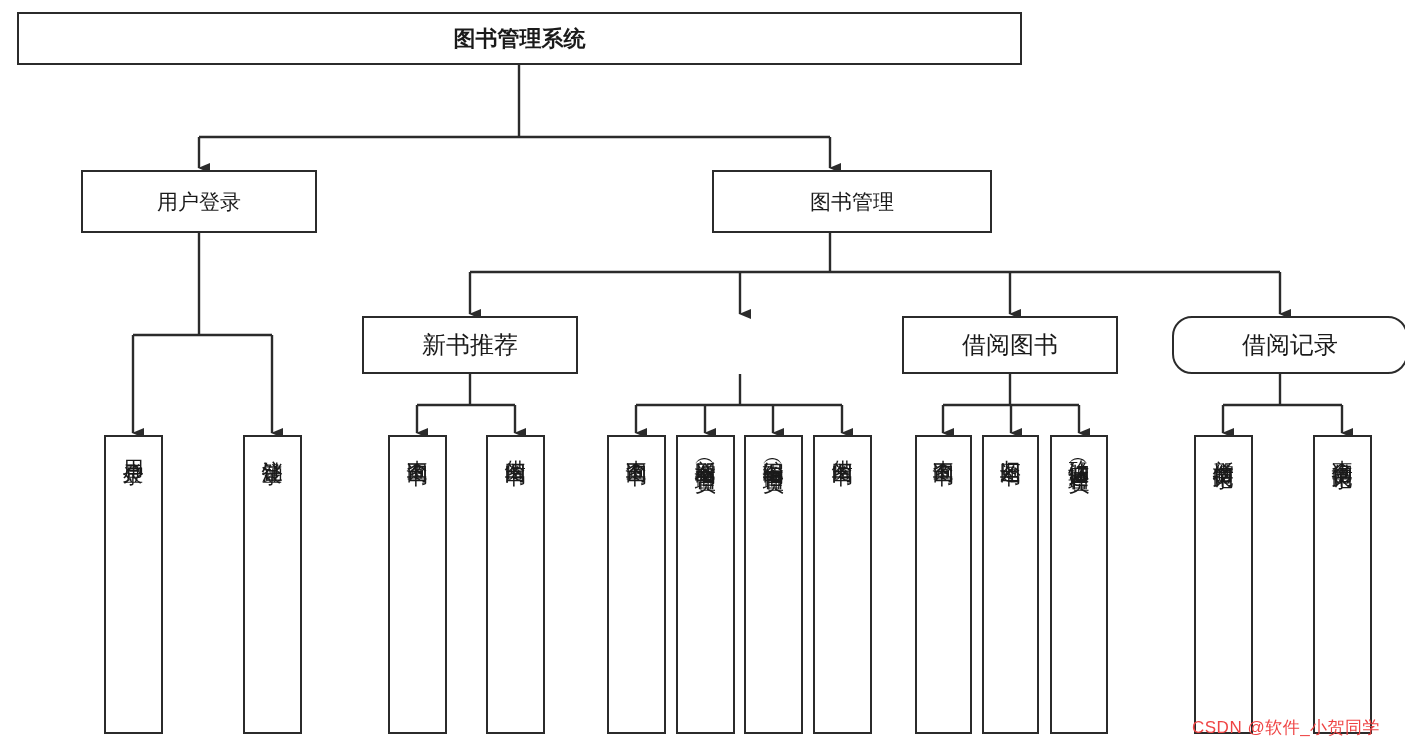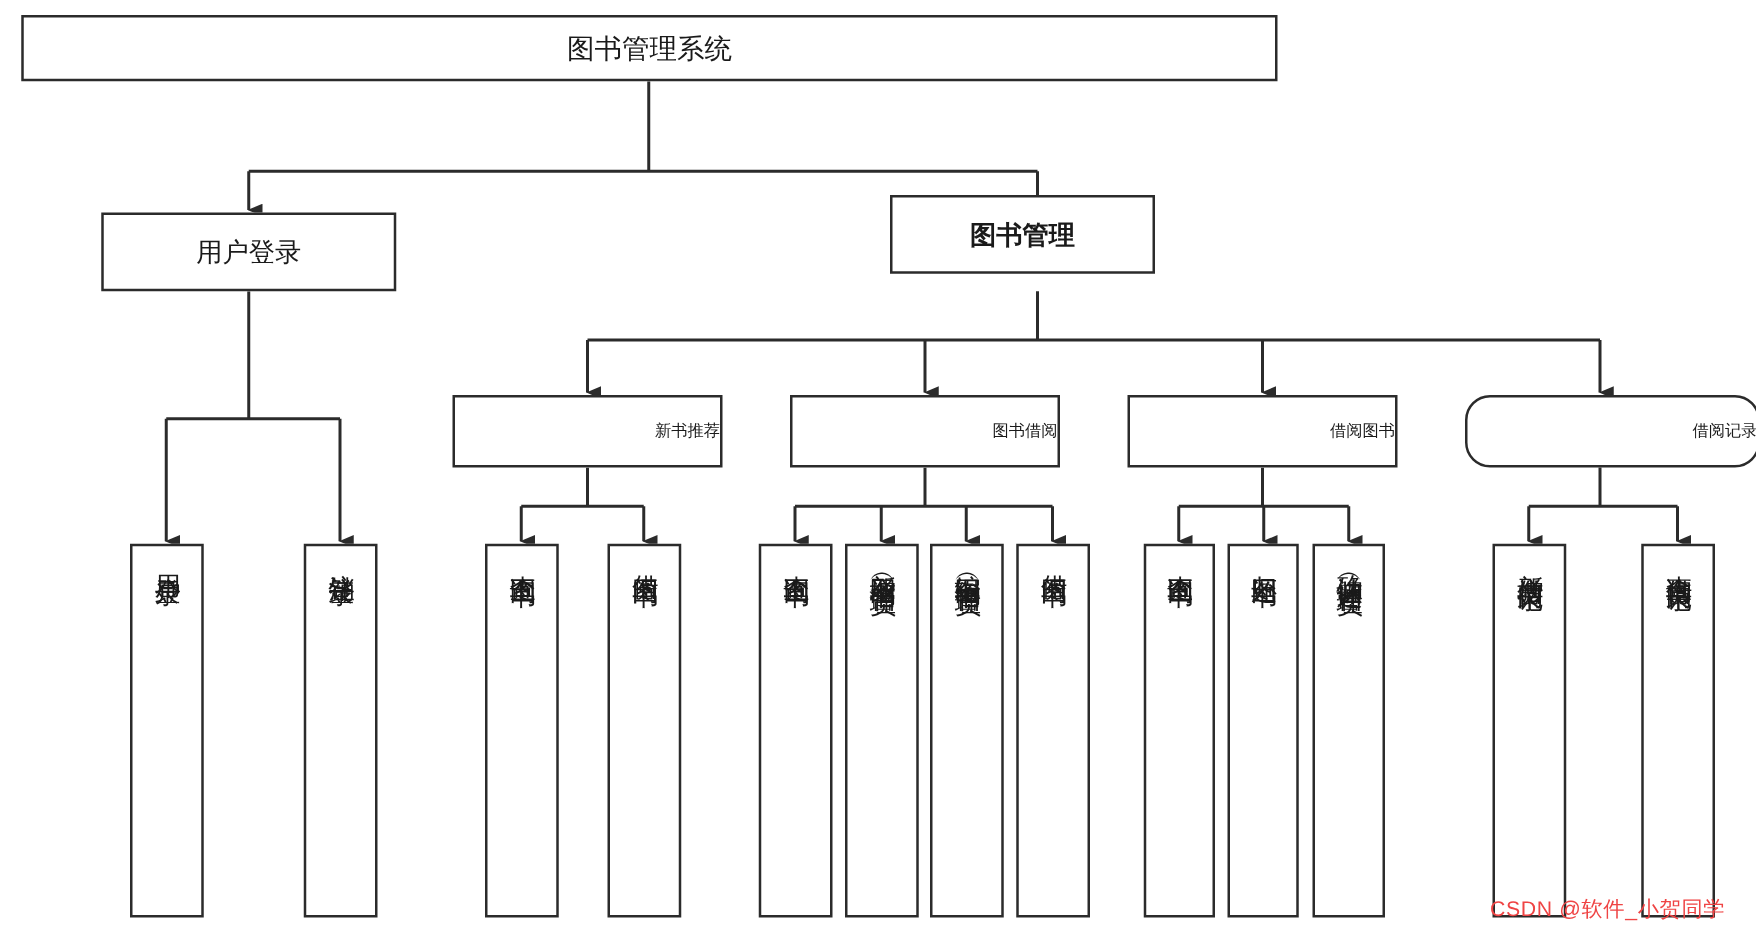--- a/index.html
+++ b/index.html
@@ -31,23 +31,23 @@
     box-sizing: border-box;
     background: #ffffff;
     border: 2.2px solid #2b2b2b;
     display: flex;
     align-items: center;
     justify-content: center;
     text-align: center;
     color: #1a1a1a;
     overflow: hidden;
   }
-  .node.level0 { font-size: 22px; }
+  .node.level0 { font-size: 22px; font-weight: bold; }
   .node.level1 { font-size: 21px; }
-  .node.level2 { font-size: 13px; justify-content: flex-end; }
+  .node.level2 { font-size: 24px; }
   .node.leaf {
     font-size: 21px;
     align-items: flex-start;
     justify-content: center;
     padding-top: 6px;
   }
   .node.leaf .vtext {
     writing-mode: vertical-rl;
     text-orientation: upright;
     letter-spacing: 2px;
@@ -123,29 +123,26 @@
     </g>
   </svg>
 
   <div class="node level0" style="left: 17px; top: 12px; width: 1005px; height: 53px;">
     <span class="htext">图书管理系统</span>
   </div>
 
   <div class="node level1" style="left: 81px; top: 170px; width: 236px; height: 63px;">
     <span class="htext">用户登录</span>
   </div>
-  <div class="node level1" style="left: 712px; top: 156px; width: 212px; height: 63px; font-weight: bold;">
+  <div class="node level1" style="left: 712px; top: 170px; width: 280px; height: 63px;">
     <span class="htext">图书管理</span>
   </div>
 
   <div class="node level2" style="left: 362px; top: 316px; width: 216px; height: 58px;">
     <span class="htext">新书推荐</span>
-  </div>
-  <div class="node level2" style="left: 632px; top: 316px; width: 216px; height: 58px;">
-    <span class="htext">图书借阅</span>
   </div>
   <div class="node level2" style="left: 902px; top: 316px; width: 216px; height: 58px;">
     <span class="htext">借阅图书</span>
   </div>
   <div class="node level2" style="left: 1172px; top: 316px; width: 236px; height: 58px; border-radius: 20px;">
     <span class="htext">借阅记录</span>
   </div>
 
   <div class="node leaf" style="left: 104px; top: 435px; width: 59px; height: 299px;">
     <span class="vtext">用户登录</span>

